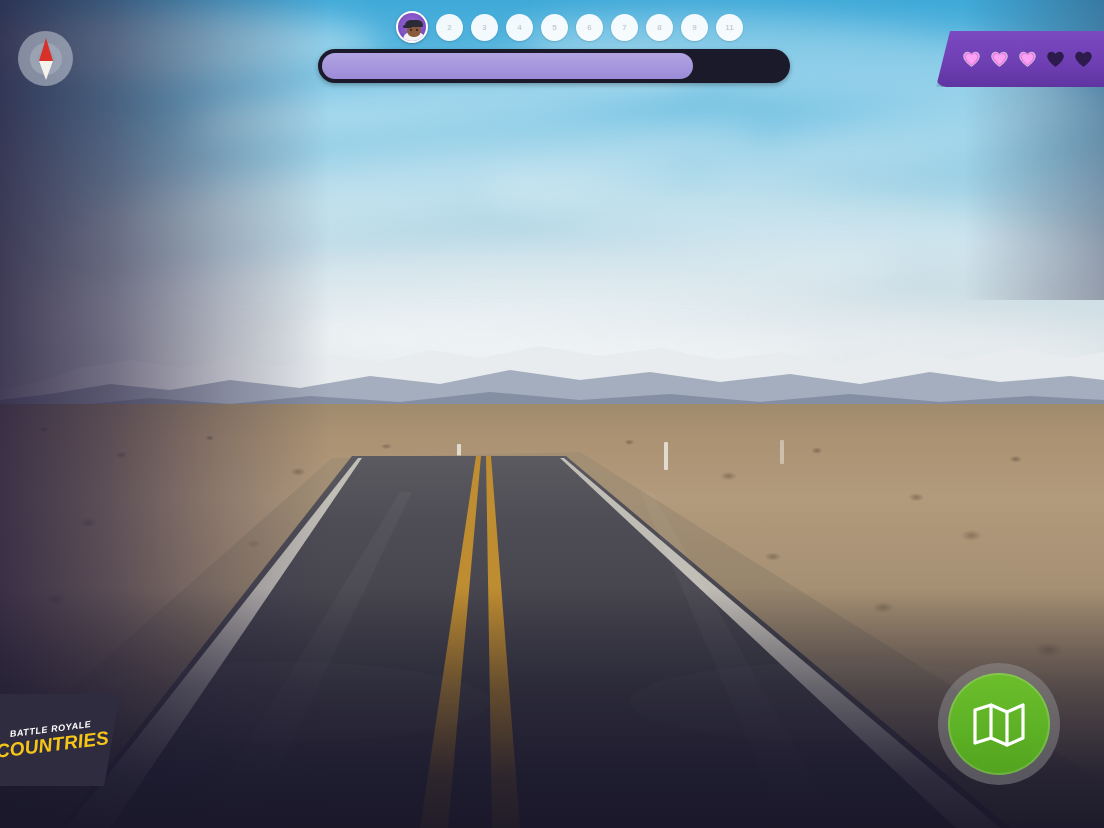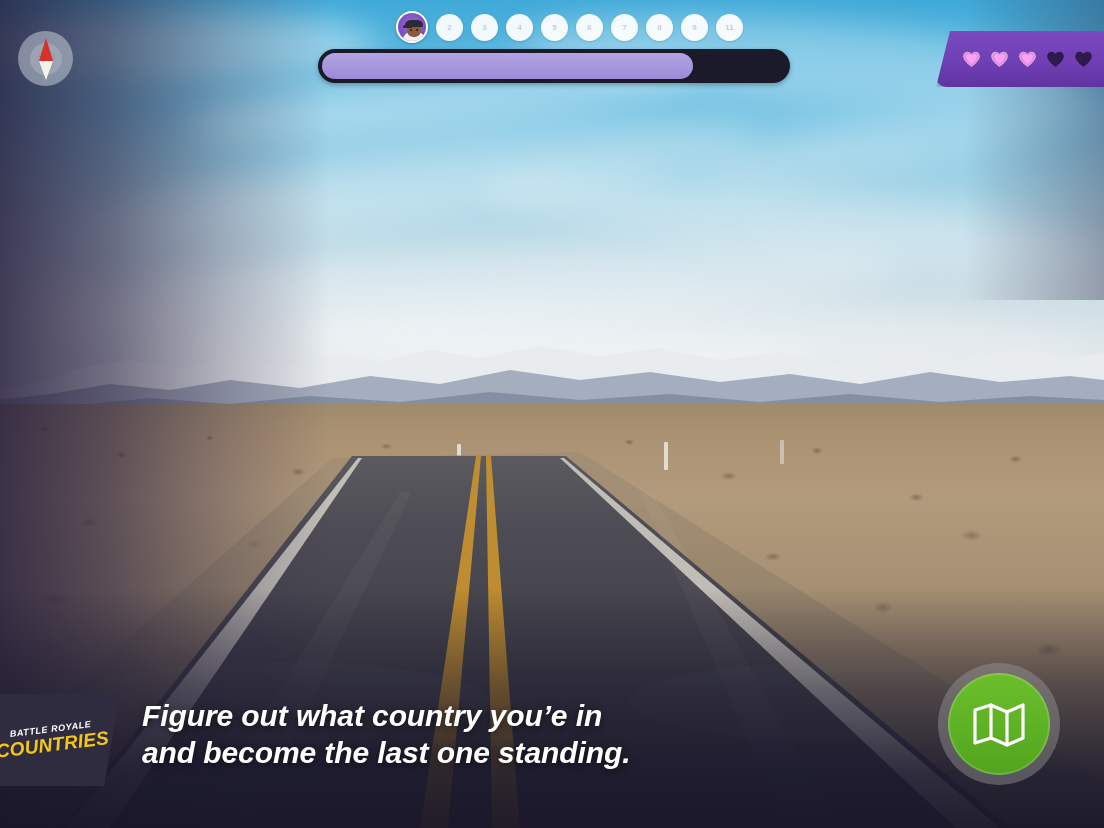--- a/index.html
+++ b/index.html
@@ -321,24 +321,20 @@
     </svg>
   </div>
 
   <div class="logo">
     <div class="logo-inner">
       <div class="logo-top">BATTLE ROYALE</div>
       <div class="logo-bot">COUNTRIES</div>
     </div>
   </div>
 
-  <div class="tagline">
-    <span class="l1">Figure out what country you’e in</span>
-    <span class="l2">and become the last one standing.</span>
-  </div>
 
   <div class="mapbtn">
     <div class="mapbtn-core">
       <svg width="54" height="46" viewBox="0 0 54 46">
         <g fill="none" stroke="#ffffff" stroke-width="3.2" stroke-linejoin="round" stroke-linecap="round">
           <path d="M3,9 L19,4 L35,11 L51,4 L51,37 L35,44 L19,37 L3,42 Z"></path>
           <path d="M19,4 L19,37"></path>
           <path d="M35,11 L35,44"></path>
         </g>
       </svg>

